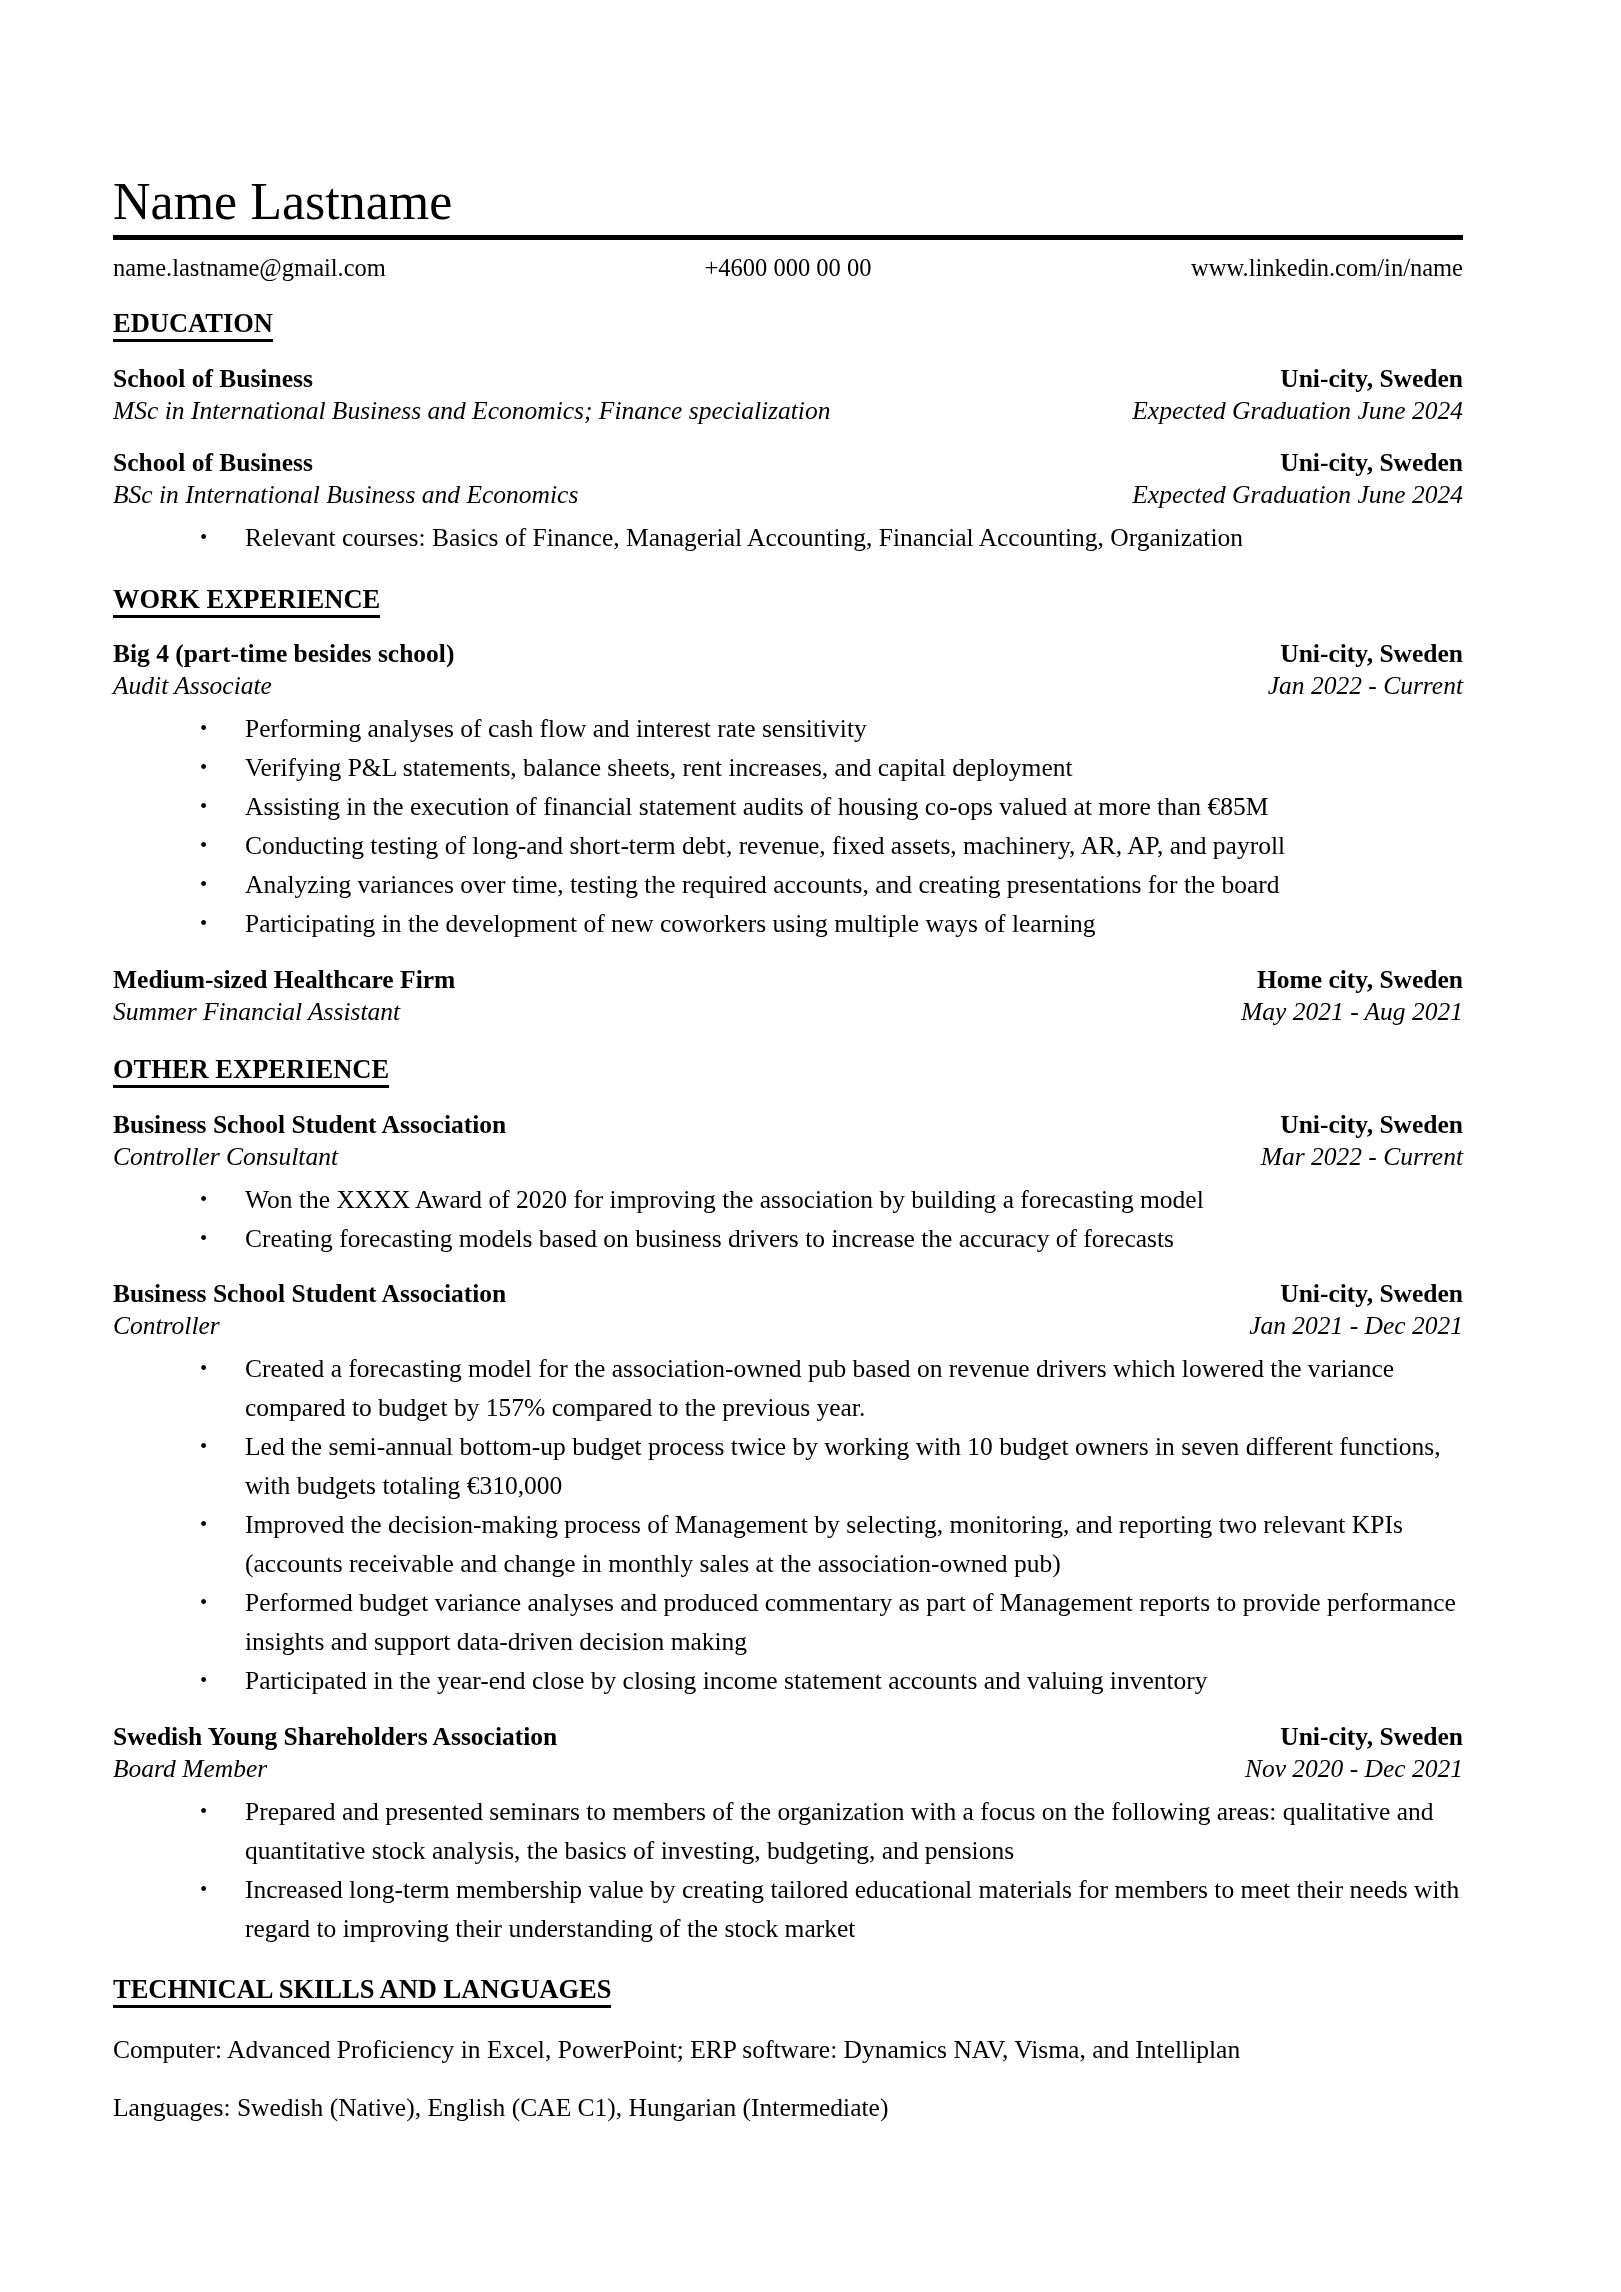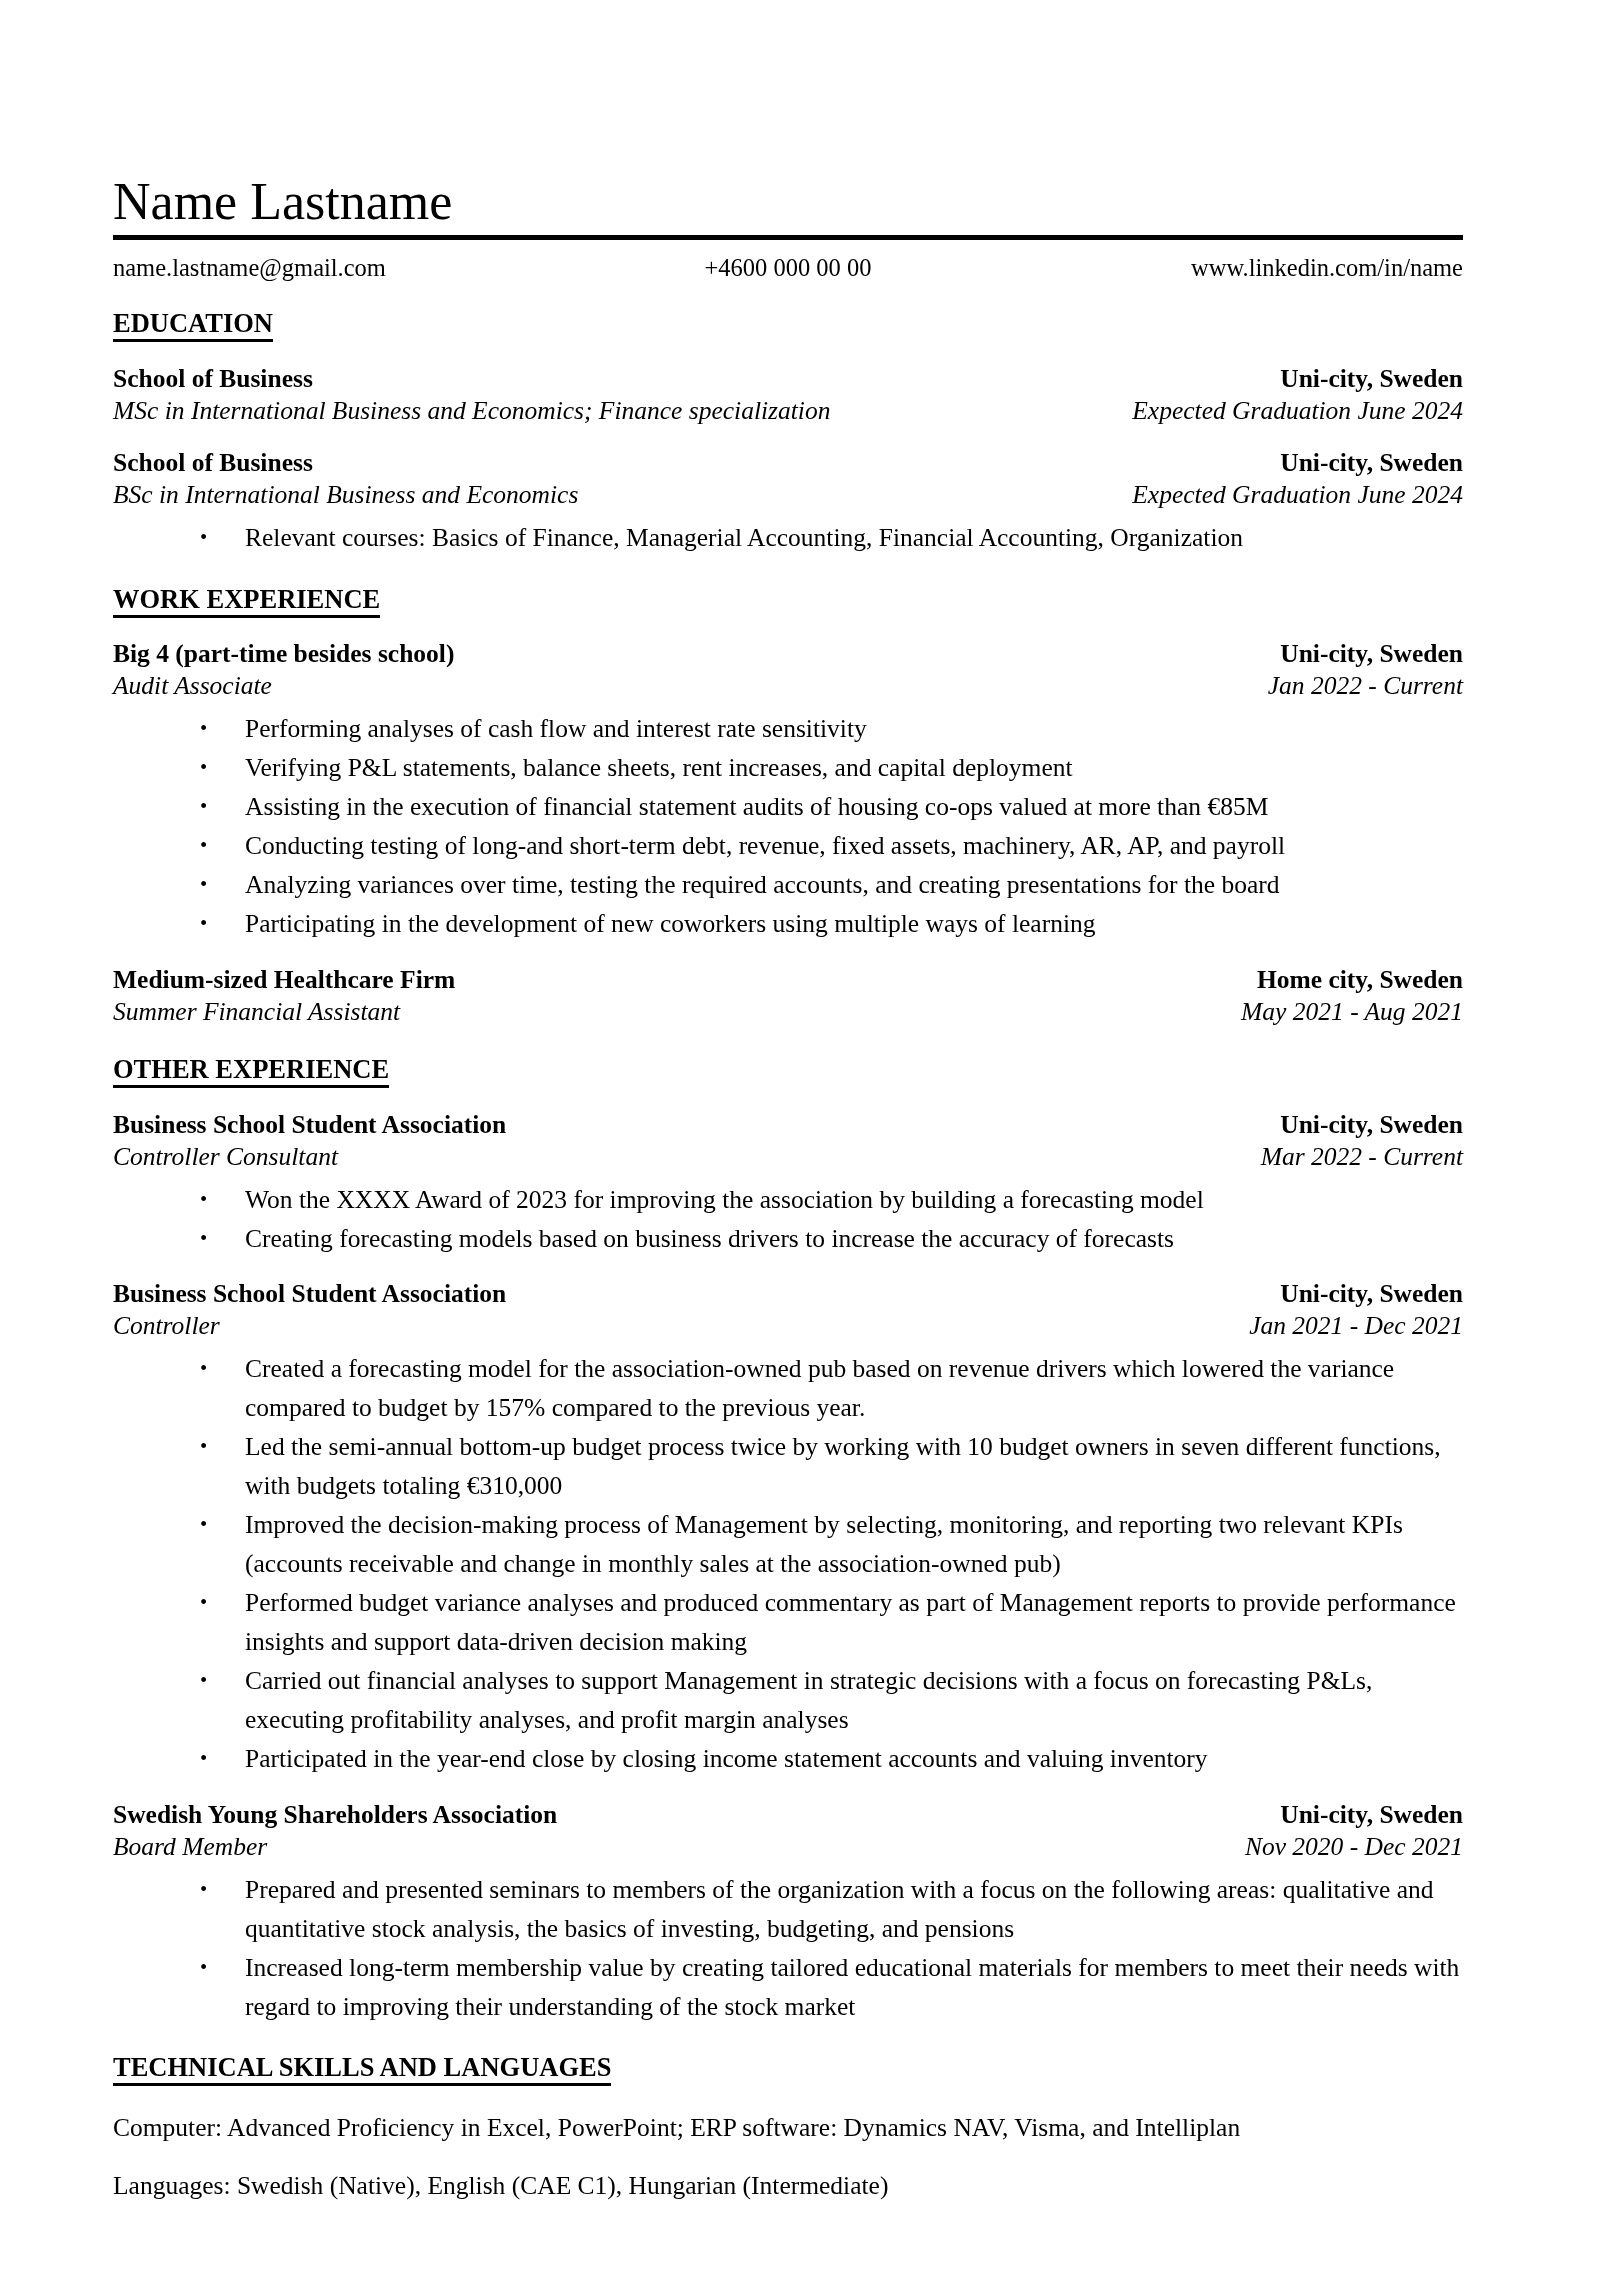--- a/index.html
+++ b/index.html
@@ -127,40 +127,39 @@
     <div class="entry">
       <div class="entry-head">
         <span class="org">Business School Student Association</span>
         <span class="loc">Uni-city, Sweden</span>
       </div>
       <div class="entry-sub">
         <span class="role">Controller Consultant</span>
         <span class="dates">Mar 2022 - Current</span>
       </div>
       <ul class="bullets">
-        <li>Won the XXXX Award of 2023 for improving the association by building a forecasting model</li>
+        <li>Won the XXXX Award of 2020 for improving the association by building a forecasting model</li>
         <li>Creating forecasting models based on business drivers to increase the accuracy of forecasts</li>
       </ul>
     </div>
 
     <div class="entry">
       <div class="entry-head">
         <span class="org">Business School Student Association</span>
         <span class="loc">Uni-city, Sweden</span>
       </div>
       <div class="entry-sub">
         <span class="role">Controller</span>
         <span class="dates">Jan 2021 - Dec 2021</span>
       </div>
       <ul class="bullets">
         <li>Created a forecasting model for the association-owned pub based on revenue drivers which lowered the variance compared to budget by 157% compared to the previous year.</li>
         <li>Led the semi-annual bottom-up budget process twice by working with 10 budget owners in seven different functions, with budgets totaling €310,000</li>
         <li>Improved the decision-making process of Management by selecting, monitoring, and reporting two relevant KPIs (accounts receivable and change in monthly sales at the association-owned pub)</li>
         <li>Performed budget variance analyses and produced commentary as part of Management reports to provide performance insights and support data-driven decision making</li>
-        <li>Carried out financial analyses to support Management in strategic decisions with a focus on forecasting P&amp;Ls, executing profitability analyses, and profit margin analyses</li>
         <li>Participated in the year-end close by closing income statement accounts and valuing inventory</li>
       </ul>
     </div>
 
     <div class="entry">
       <div class="entry-head">
         <span class="org">Swedish Young Shareholders Association</span>
         <span class="loc">Uni-city, Sweden</span>
       </div>
       <div class="entry-sub">

